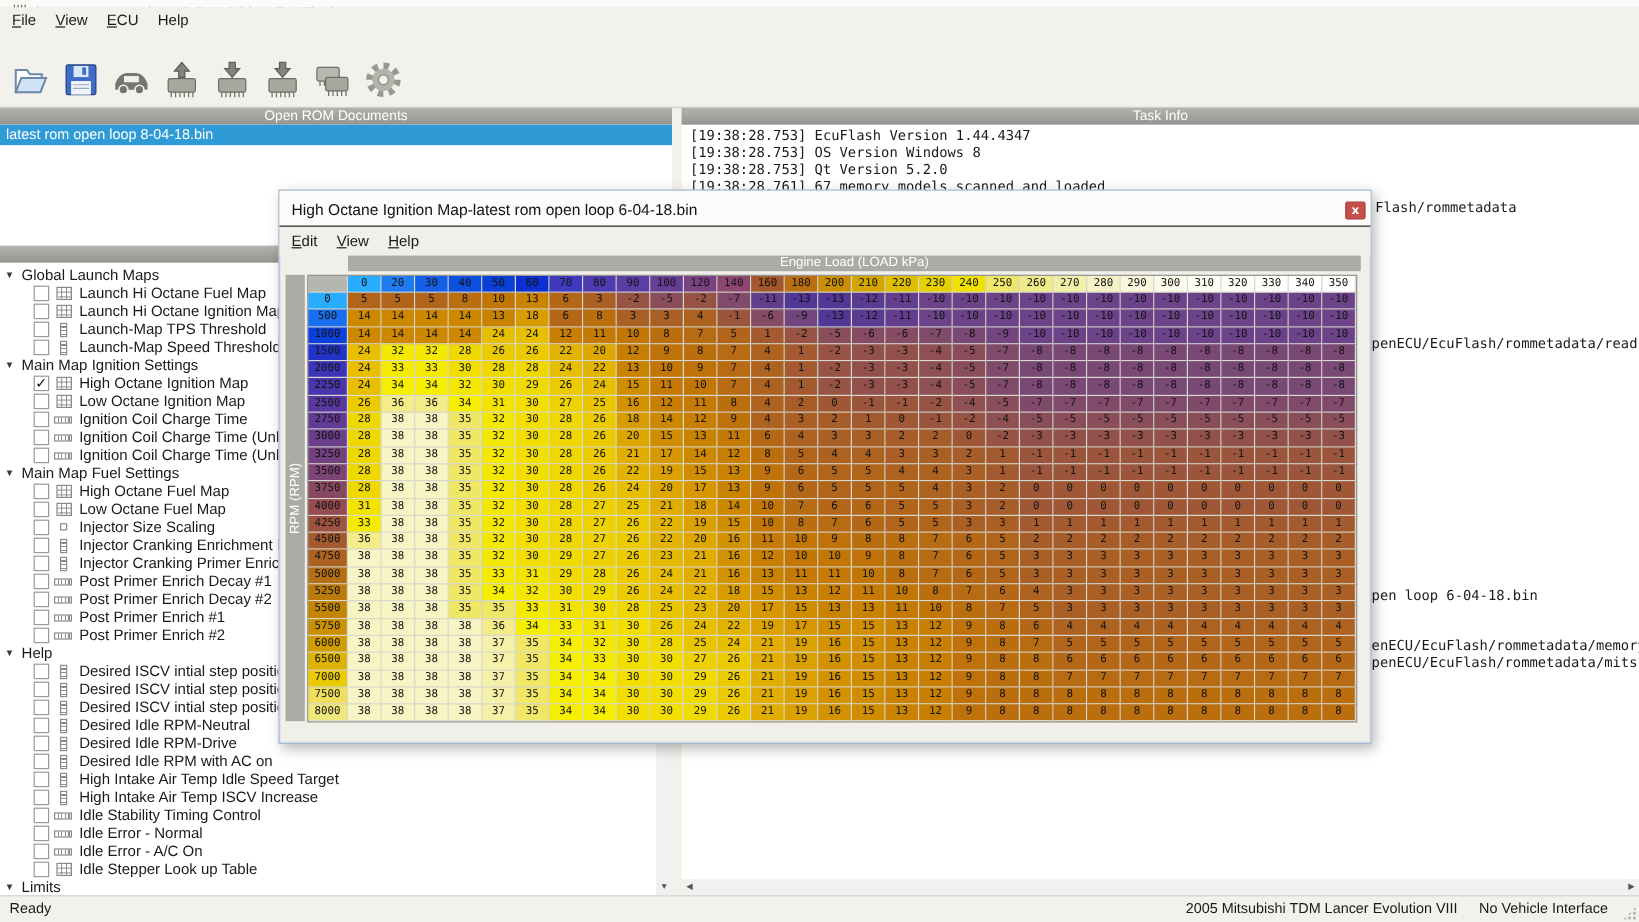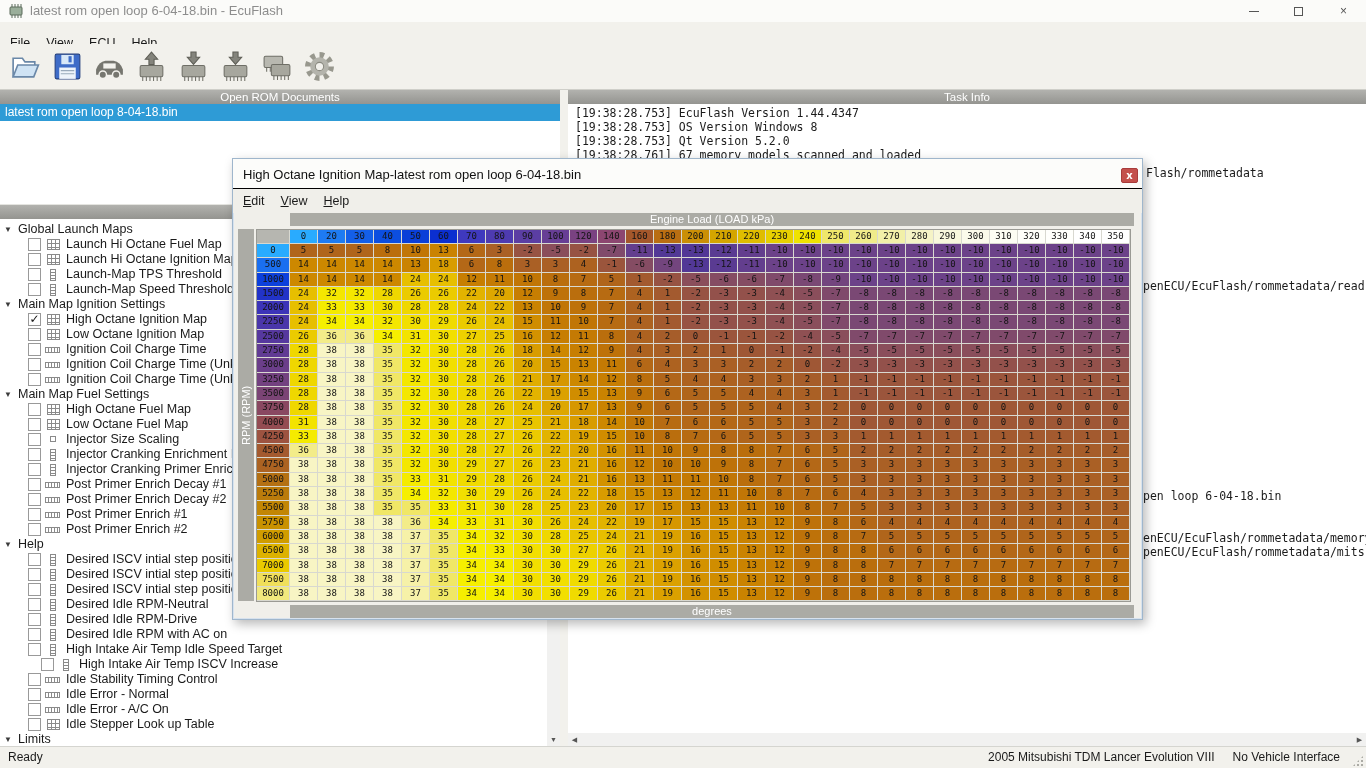--- a/index.html
+++ b/index.html
@@ -10,21 +10,21 @@
   
   #titlebar { left:0; top:0; width:1366px; height:22px; background:#FBFBF9; }
   #win-icon { left:8px; top:3px; width:16px; height:16px; }
   #win-title { left:30px; top:3px; font-size:13px; color:#8d8d8d; }
   .winctl { top:0; width:45px; height:22px; display:flex; align-items:center; justify-content:center; color:#555; cursor:default; }
   #btn-min { left:1231px; } #btn-max { left:1276px; } #btn-close { left:1321px; }
   .glyph-min { width:10px; height:1px; background:#555; }
   .glyph-max { width:9px; height:9px; border:1px solid #555; }
   .glyph-close { font-size:12px; line-height:10px; }
 
-  #menubar { left:0; top:32px; width:1366px; height:22px; background:#F2F1EC; display:flex; align-items:center; padding-left:2px; }
+  #menubar { left:0; top:6px; width:1366px; height:22px; background:#F2F1EC; display:flex; align-items:center; padding-left:2px; }
   .menu-item { padding:2px 8px; font-size:12.5px; }
   #toolbar { left:0; top:44px; width:1366px; height:46px; background:#F2F1EC; display:flex; align-items:center; padding-left:4px; border-bottom:1px solid #CFCFC9; }
   .tool-btn { width:42px; height:40px; display:flex; align-items:center; justify-content:center; }
   .tool-btn svg { width:33px; height:33px; }
 
   
   .panel-hdr { height:14px; background:linear-gradient(#B2B2AE,#949490); color:#fff; font-size:11.5px; line-height:14px; text-align:center; }
   #docs-hdr { left:0; top:90px; width:560px; }
   #docs-list { left:0; top:104px; width:560px; height:101px; background:#fff; border-bottom:1px solid #E4E4E0; }
   .doc-item { height:17px; font-size:12px; line-height:16px; padding-left:5px; }
@@ -314,21 +314,21 @@
     <div class="tree-row" style="top: 408px;">
       <span class="tw cb"></span>
       <span class="tw t-icon icon-map-1d-vertical"></span>
       <span class="tw item-label">Desired Idle RPM with AC on</span>
     </div>
     <div class="tree-row" style="top: 423px;">
       <span class="tw cb"></span>
       <span class="tw t-icon icon-map-1d-vertical"></span>
       <span class="tw item-label">High Intake Air Temp Idle Speed Target</span>
     </div>
-    <div class="tree-row" style="top: 438px; margin-left: 13px;">
+    <div class="tree-row" style="top: 438px;">
       <span class="tw cb"></span>
       <span class="tw t-icon icon-map-1d-vertical"></span>
       <span class="tw item-label">High Intake Air Temp ISCV Increase</span>
     </div>
     <div class="tree-row" style="top: 468px;">
       <span class="tw cb"></span>
       <span class="tw t-icon icon-map-1d-horizontal"></span>
       <span class="tw item-label">Idle Error - Normal</span>
     </div>
     <div class="tree-row" style="top: 453px;">
@@ -1191,20 +1191,19 @@
       <div class="tcell" style="background: rgb(186, 110, 13);">8</div>
       <div class="tcell" style="background: rgb(186, 110, 13);">8</div>
       <div class="tcell" style="background: rgb(186, 110, 13);">8</div>
       <div class="tcell" style="background: rgb(186, 110, 13);">8</div>
       <div class="tcell" style="background: rgb(186, 110, 13);">8</div>
       <div class="tcell" style="background: rgb(186, 110, 13);">8</div>
       <div class="tcell" style="background: rgb(186, 110, 13);">8</div>
       <div class="tcell" style="background: rgb(186, 110, 13);">8</div>
       <div class="tcell" style="background: rgb(186, 110, 13);">8</div>
     </div>
-  <div class="abs axis-bar" id="unit-bar">degrees</div>
 </div>
 
 <div class="abs log-frag" style="left: 1146px; top: 166px;">Flash/rommetadata</div>
 <div class="abs log-frag" style="left: 1143px; top: 279px;">penECU/EcuFlash/rommetadata/read</div>
 <div class="abs log-frag" style="left: 1143px; top: 489px;">pen loop 6-04-18.bin</div>
 <div class="abs log-frag" style="left: 1143px; top: 531px;">enECU/EcuFlash/rommetadata/memory</div>
 <div class="abs log-frag" style="left: 1143px; top: 545px;">penECU/EcuFlash/rommetadata/mits</div>
 
 </body></html>

